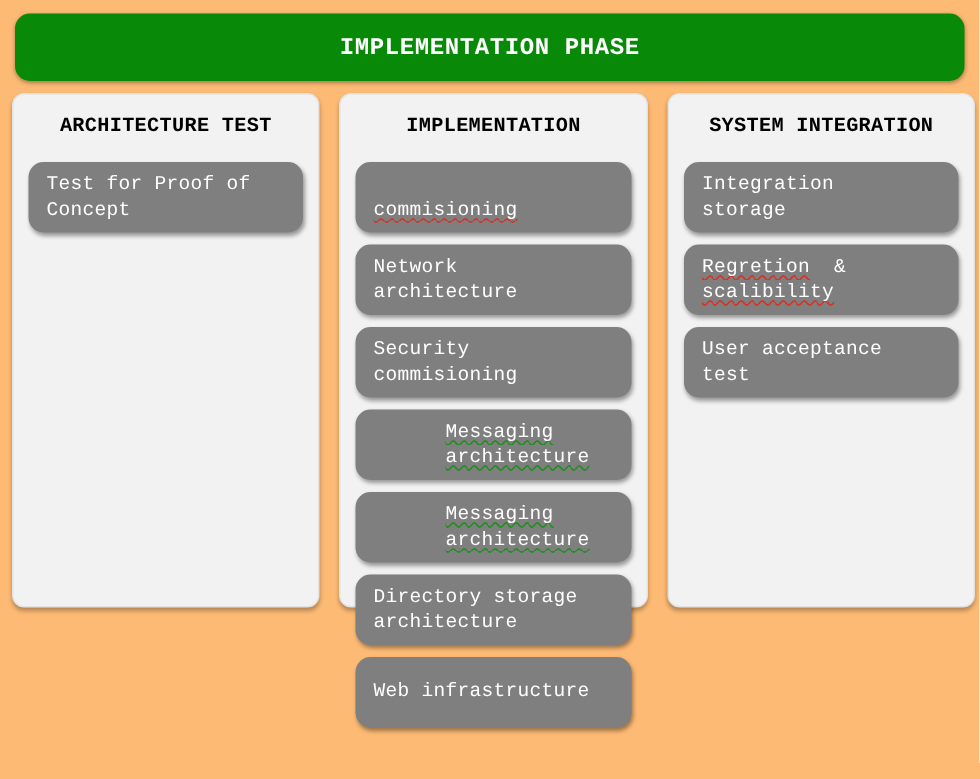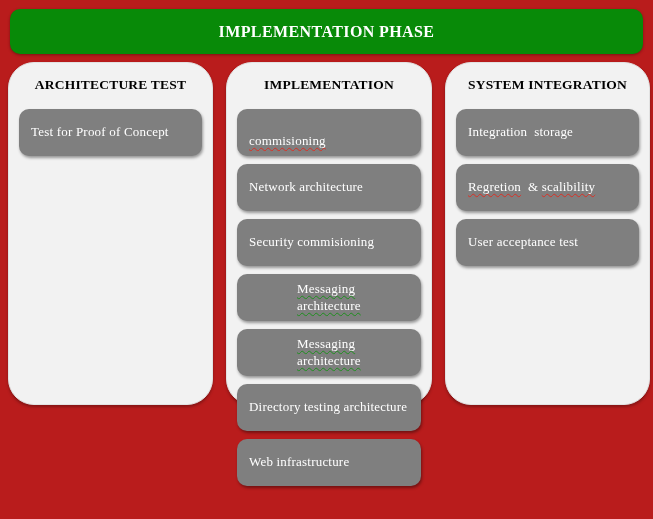--- a/index.html
+++ b/index.html
@@ -1,21 +1,21 @@
 <!DOCTYPE html>
 <html><head>
 <meta charset="utf-8">
 <style>
   html, body { margin: 0; padding: 0; background: #ffffff; }
   .canvas {
     position: relative;
     width: 653px;
     height: 519px;
-    background: #b91c1c;
-    font-family: Liberation Serif, serif;
+    background: #fdba74;
+    font-family: Liberation Mono, monospace;
     overflow: hidden;
   }
   .phase-header {
     position: absolute;
     left: 10px; top: 9px;
     width: 633px; height: 45px;
     background: #088A08;
     border-radius: 10px;
     display: flex; align-items: center; justify-content: center;
     box-shadow: 0 1px 3px rgba(0,0,0,0.35);
@@ -31,21 +31,21 @@
     position: absolute;
     left: 8px; top: 62px;
     display: flex;
     gap: 13px;
   }
   .column {
     width: 205px;
     height: 343px;
     background: #F2F2F2;
     border: 1px solid #E2E2E2;
-    border-radius: 26px;
+    border-radius: 8px;
     box-shadow: 0 2px 3px rgba(0,0,0,0.28);
     box-sizing: border-box;
     padding: 12px 10px 10px 10px;
   }
   .column.mid { width: 206px; }
   .col-title {
     margin: 2px 0 16px 0;
     text-align: center;
     font-size: 13.5px;
     font-weight: bold;
@@ -130,21 +130,21 @@
 
         <div class="task-box">
           <span class="task-label"><span class="grammar">Messaging</span><span>  </span><span class="grammar">architecture</span></span>
         </div>
 
         <div class="task-box">
           <span class="task-label"><span class="grammar">Messaging</span><span>  </span><span class="grammar">architecture</span></span>
         </div>
 
         <div class="task-box">
-          <span class="task-label"><span>Directory testing architecture</span></span>
+          <span class="task-label"><span>Directory storage architecture</span></span>
         </div>
 
         <div class="task-box">
           <span class="task-label"><span>Web infrastructure</span></span>
         </div>
 
       </div>
     </section>
 
     <section class="column">

